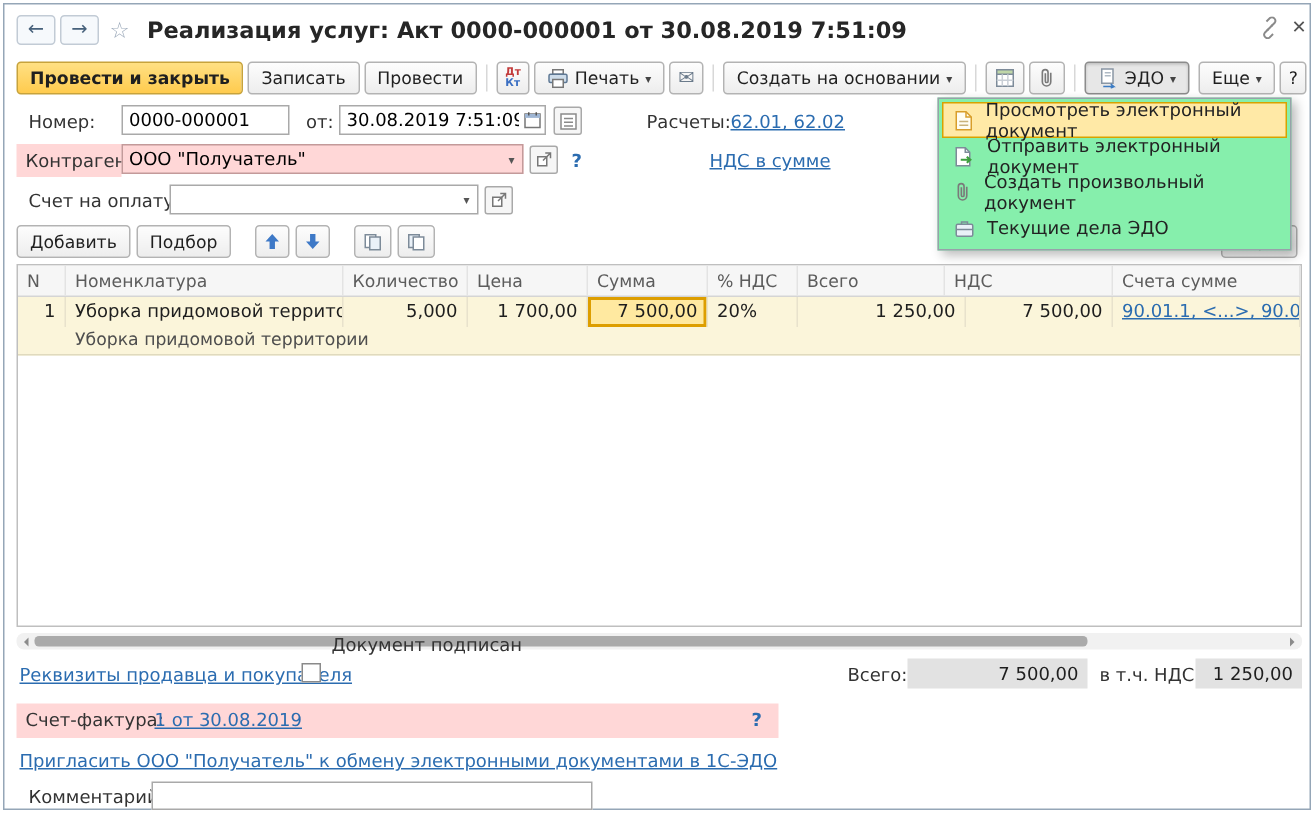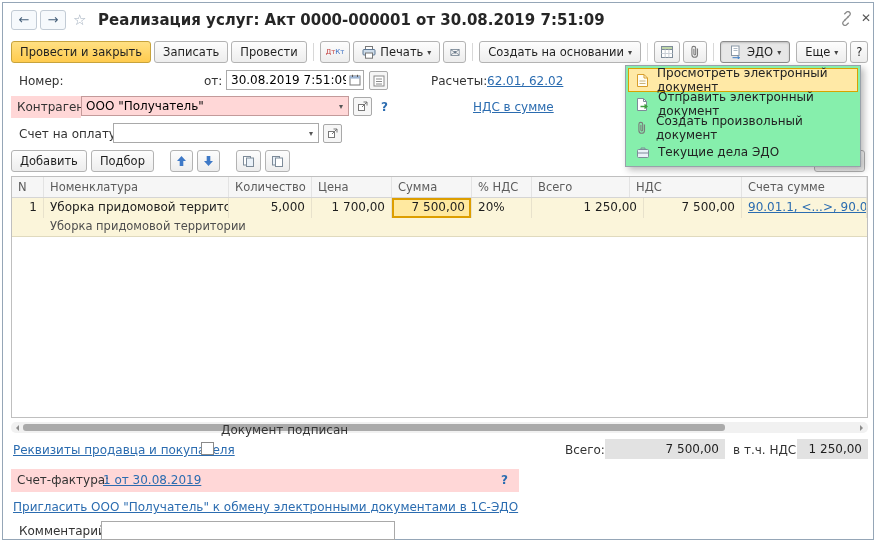--- a/index.html
+++ b/index.html
@@ -12,27 +12,27 @@
           background:#F6F9FC;color:#47617B;font-size:13px;line-height:18px;text-align:center;cursor:pointer}
   .star{position:absolute;left:70px;top:8px;font-size:15px;color:#9FACBC;cursor:pointer}
   .wtitle{position:absolute;left:95px;top:8px;font-size:15px;font-weight:bold;color:#262626;white-space:nowrap}
   .linkico{position:absolute;left:836px;top:8px;cursor:pointer}
   .closex{position:absolute;left:858px;top:8px;font-size:12px;color:#555;cursor:pointer}
 
   
   .toolbar{position:absolute;left:8px;right:8px;top:38px;height:22px;display:flex;align-items:center;gap:3px}
   .btn{display:inline-flex;align-items:center;gap:4px;height:22px;padding:0 8px;background:linear-gradient(#FDFDFD,#EDEDED);
        border:1px solid #B3B3B3;border-radius:3px;font-size:11.5px;color:#1F1F1F;cursor:pointer;white-space:nowrap}
-  .btn.primary{background:linear-gradient(#FFE083,#FFCB4E);border-color:#C7A33C;font-weight:normal}
+  .btn.primary{background:linear-gradient(#FFE083,#FFCB4E);border-color:#C7A33C;font-weight:bold}
   .btn.pressed{background:#E7E7E7;border-color:#8C8C8C;box-shadow:inset 0 1px 2px rgba(0,0,0,.18)}
   .btn.iconb{padding:0 5px}
   .caret{font-size:8px;color:#444}
   .sep{width:1px;height:18px;background:#D8D8D8;margin:0 3px;flex:none}
   .spacer{flex:1}
-  .dtkt{display:flex;flex-direction:row;font-size:7px;line-height:7px;font-weight:normal}
+  .dtkt{display:flex;flex-direction:column;font-size:7px;line-height:7px;font-weight:bold}
   .dtkt .dt{color:#C23B3B}.dtkt .kt{color:#3B6FC2}
 
   
   .menu{position:absolute;top:62px;right:12px;width:236px;background:#86efac;border:1px solid #98A1AA;
         box-shadow:3px 3px 7px rgba(0,0,0,.28);padding:2px;z-index:20}
   .mitem{display:flex;align-items:center;gap:8px;height:24px;padding:0 8px 0 7px;font-size:12px;color:#222;
          cursor:pointer;border:1px solid transparent}
   .mitem.hl{background:#FFE9A6;border-color:#D8A200}
   .mitem svg{flex:none}
 
@@ -196,20 +196,21 @@
       <svg width="14" height="13" viewBox="0 0 14 13">
         <rect x="1.5" y="3.5" width="11" height="8" rx="1" fill="#EAF1F8" stroke="#7D8B99"></rect>
         <path d="M5 3.5 V2 h4 v1.5" fill="none" stroke="#7D8B99"></path>
         <line x1="1.5" y1="7" x2="12.5" y2="7" stroke="#7D8B99"></line>
       </svg>
       <span>Текущие дела ЭДО</span>
     </div>
   </div>
 
   <span class="lbl" style="left:16px;top:71px">Номер:</span>
+  <input class="tinput" style="left: 78px; top: 67px; width: 112px;" value="0000-000001">
   <span class="lbl" style="left:201px;top:71px">от:</span>
   <div class="combo" style="left:223px;top:67px;width:138px">
     <span class="val">30.08.2019 7:51:09</span>
     <span class="ico">
       <svg width="12" height="12" viewBox="0 0 12 12">
         <rect x="1" y="2" width="10" height="9" fill="#FFF" stroke="#777"></rect>
         <rect x="1" y="2" width="10" height="2.6" fill="#9FB6D4"></rect>
         <line x1="3.5" y1="0.8" x2="3.5" y2="3" stroke="#555"></line>
         <line x1="8.5" y1="0.8" x2="8.5" y2="3" stroke="#555"></line>
       </svg>

